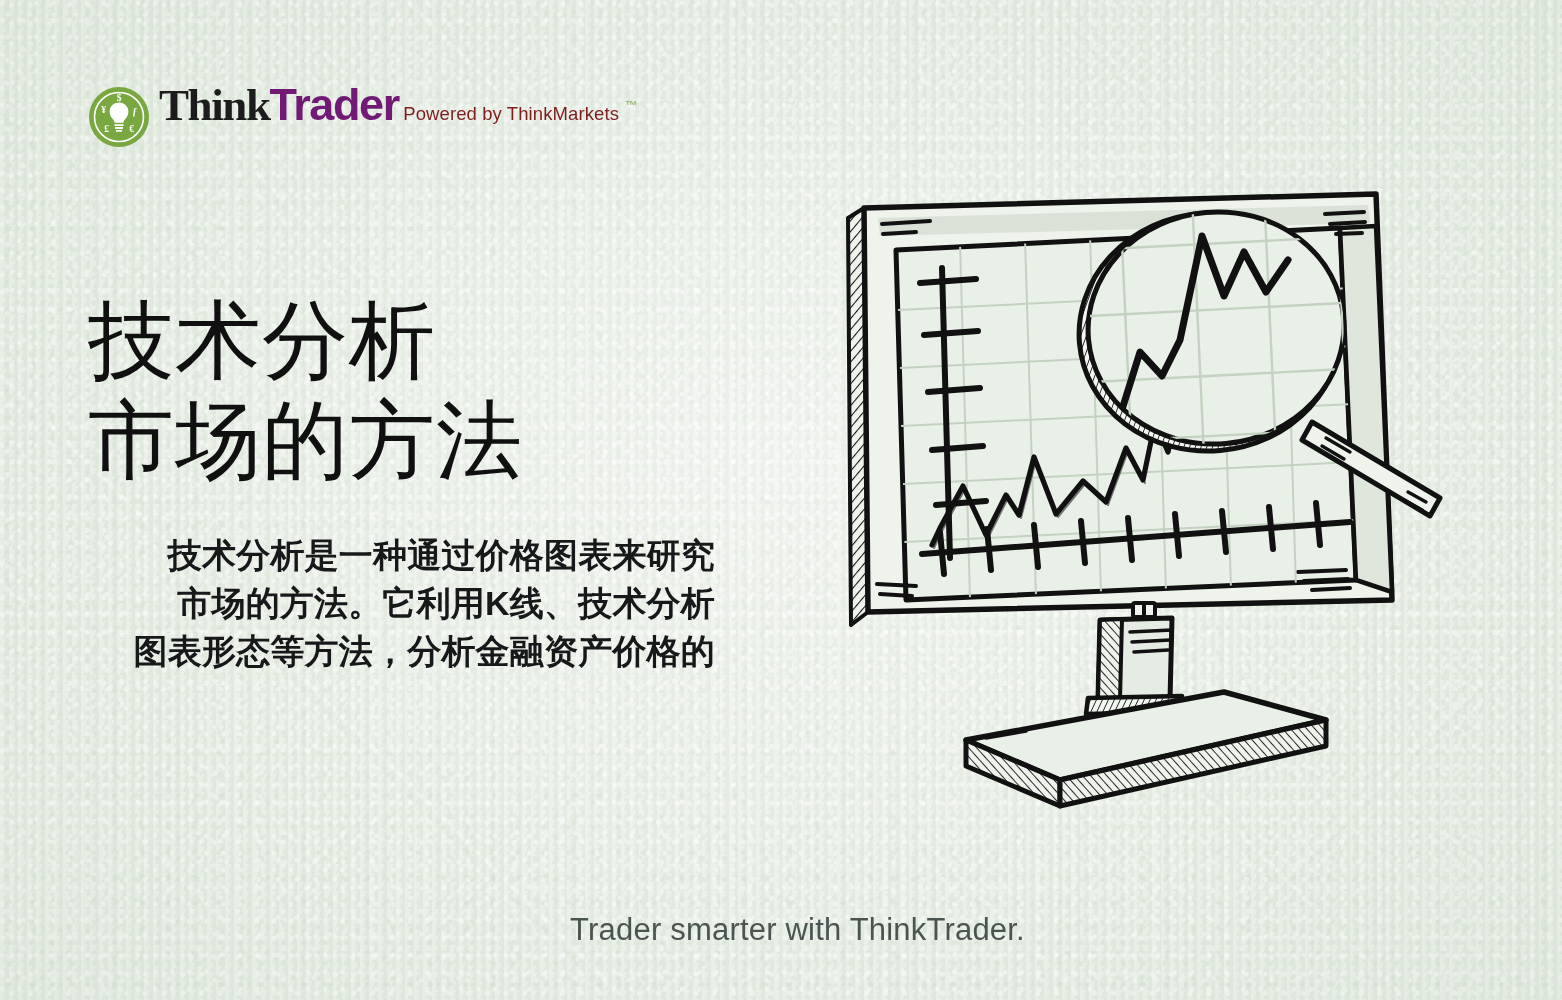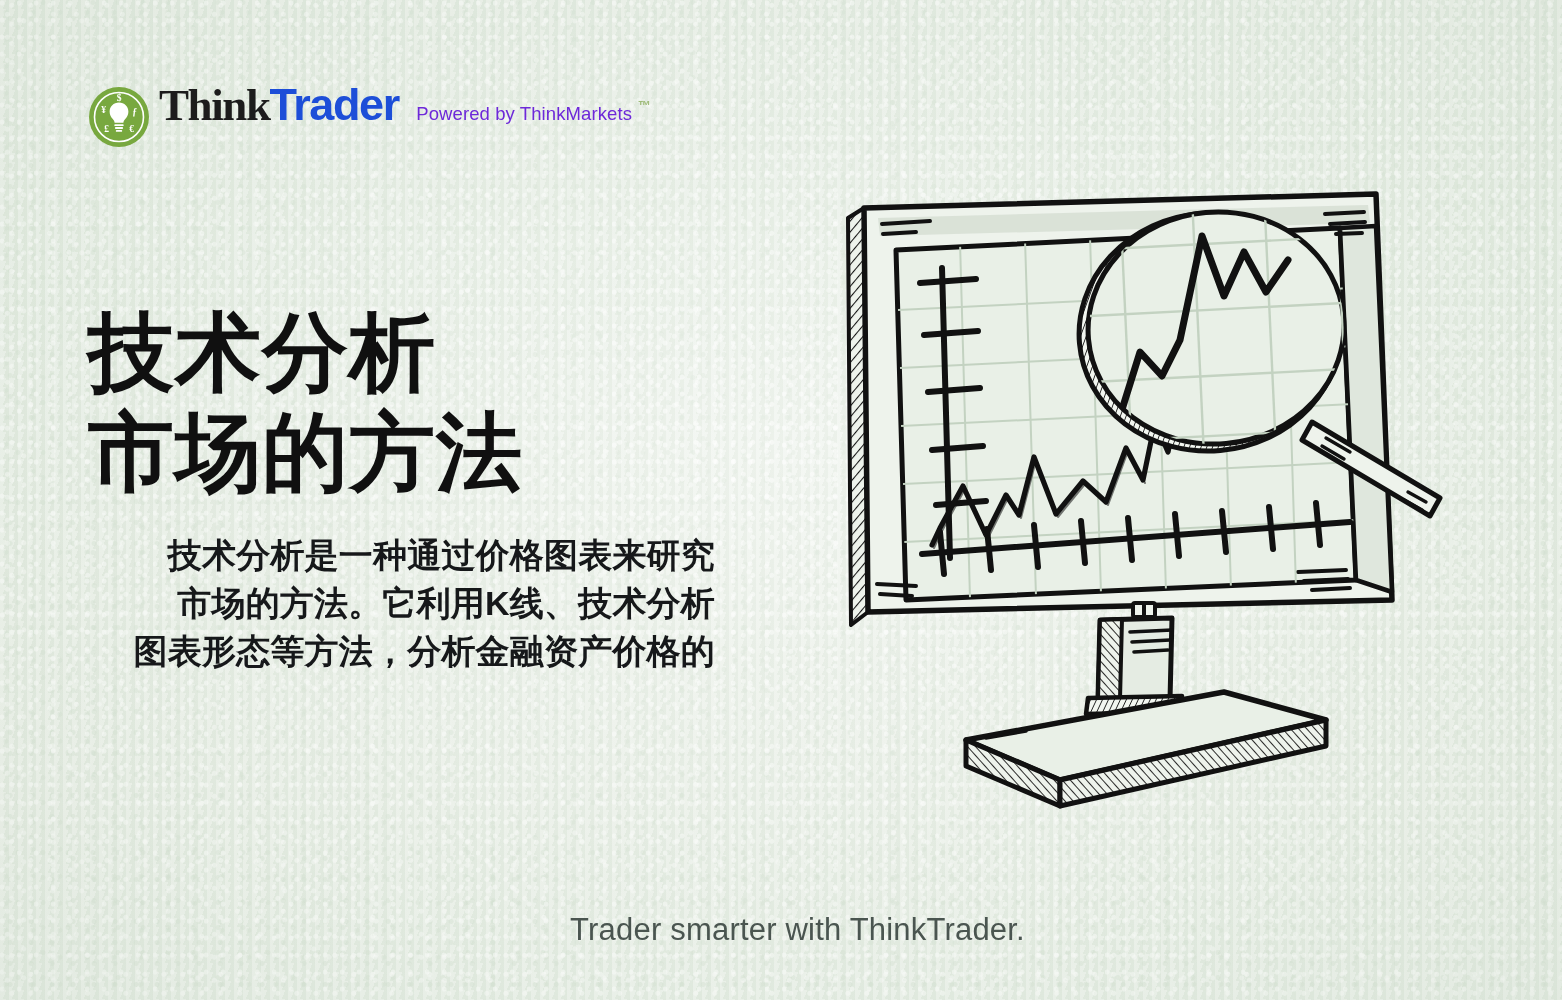--- a/index.html
+++ b/index.html
@@ -35,32 +35,32 @@
 
   
   #logo{position:absolute;left:88px;top:80px;display:flex;align-items:flex-start;}
   #logo-mark{width:62px;height:62px;flex:0 0 62px;margin-top:6px;}
   #logo-text-wrap{margin-left:9px;position:relative;}
   #logo-wordmark{
     font-size:45px;line-height:50px;font-weight:bold;letter-spacing:-1.4px;
     white-space:nowrap;
   }
   #logo-think{color:#1c1c1c;font-family:Liberation Serif, serif;}
-  #logo-trader{color:#1d4ed8;}
+  #logo-trader{color:#701a75;}
   #logo-tm{
     position:absolute;right:-19px;top:1px;font-size:13px;color:#9fbb79;font-weight:bold;letter-spacing:0;
   }
   #logo-tagline{
-    margin-top:-2px;font-size:18.5px;color:#6d28d9;letter-spacing:.1px;white-space:nowrap;margin-left:13px;
+    margin-top:-2px;font-size:18.5px;color:#7f1d1d;letter-spacing:.1px;white-space:nowrap;
   }
 
   
   #headline{
-    position:absolute;left:88px;top:244px;width:640px;
-    font-size:86px;line-height:100px;font-weight:bold;color:#101010;
+    position:absolute;left:88px;top:232px;width:640px;
+    font-size:86px;line-height:100px;font-weight:normal;color:#101010;
     letter-spacing:1px;
   }
   #headline .hl-line{display:block;white-space:nowrap;}
   #body-copy{
     position:absolute;left:90px;top:497px;width:625px;
     font-size:34px;line-height:48px;color:#16181a;font-weight:bold;
     letter-spacing:.2px;
     text-align:right;
   }
   #body-copy .bc-line{display:block;white-space:nowrap;}

